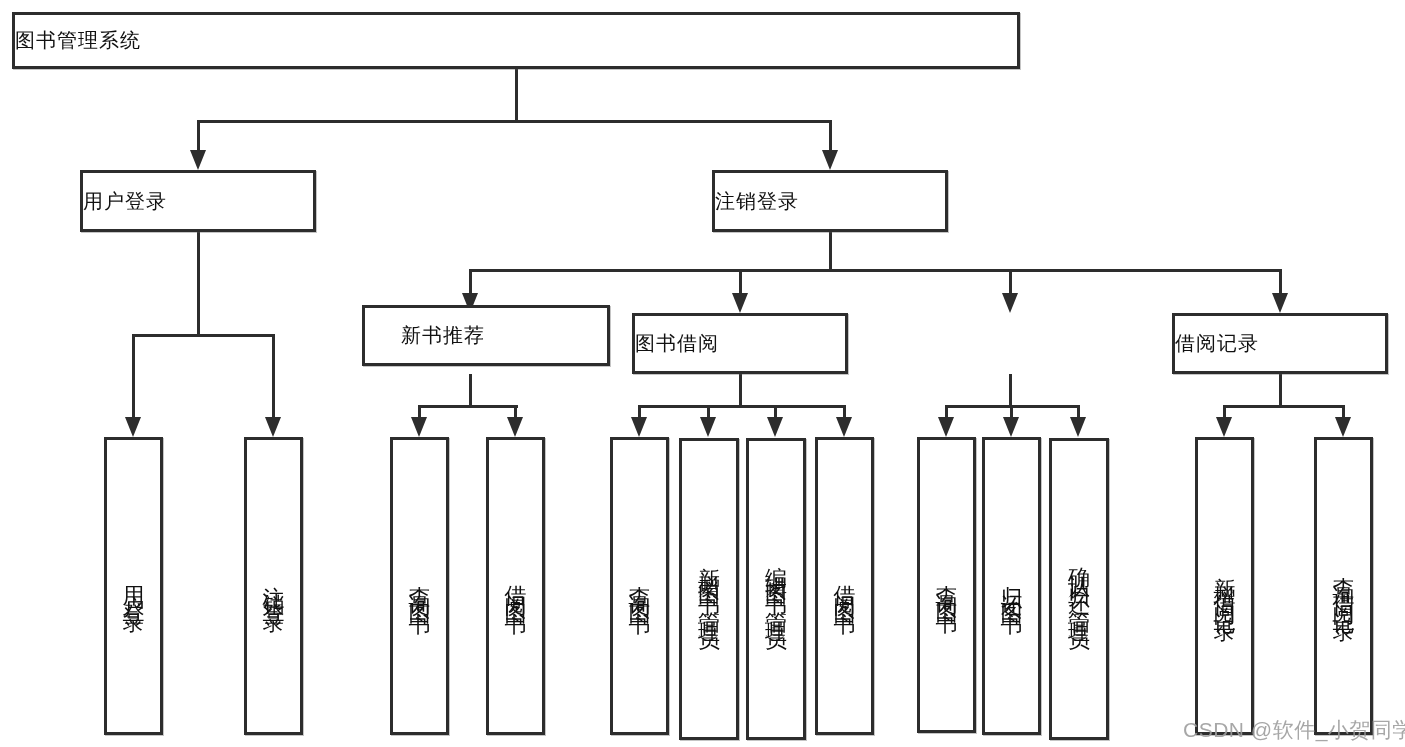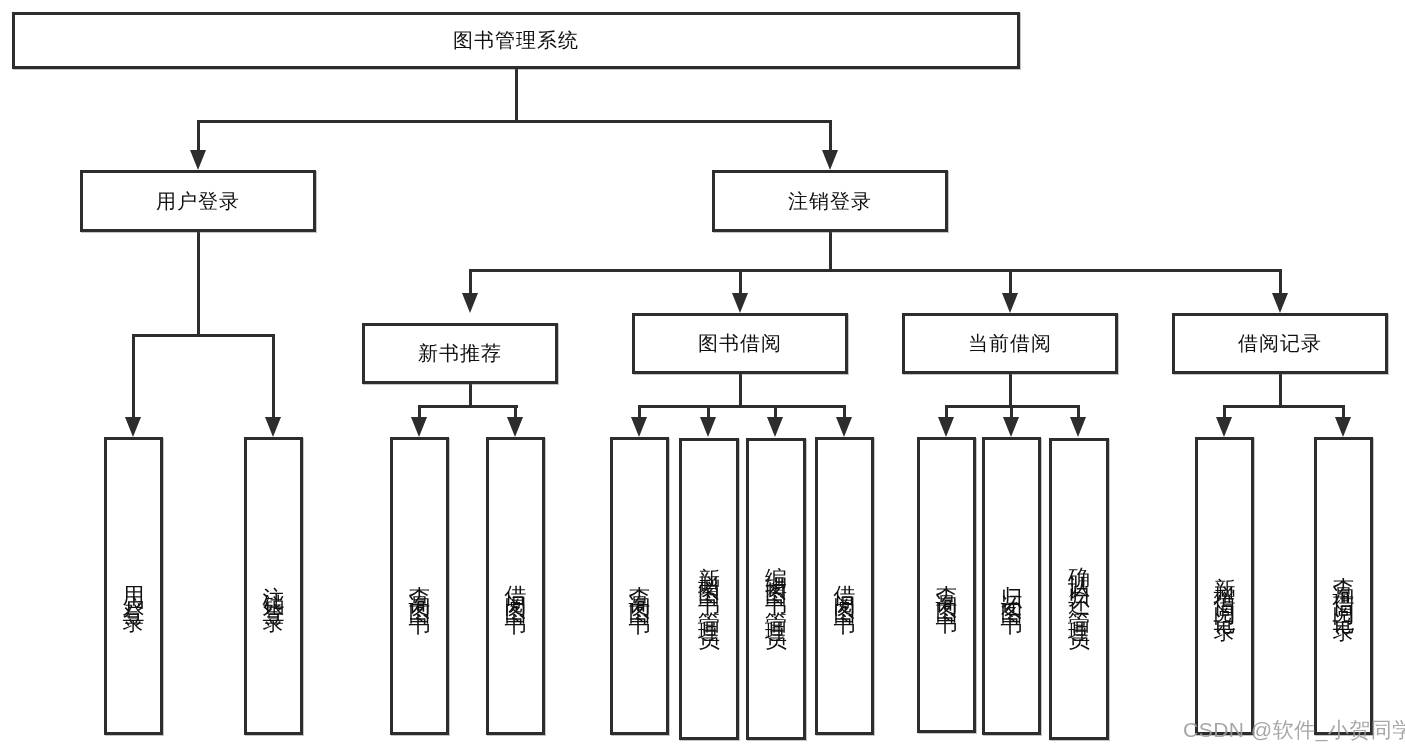--- a/index.html
+++ b/index.html
@@ -5,21 +5,21 @@
   html,body { margin:0; padding:0; background:#ffffff; }
   .canvas {
     position:relative; width:1405px; height:747px; overflow:hidden;
     background:#ffffff;
     font-family:"Liberation Sans", sans-serif;
     color:#111111;
   }
   .hbox {
     position:absolute; box-sizing:border-box;
     background:#ffffff; border:3px solid #2d2d2d;
-    display:flex; align-items:center; justify-content:center;
+    display:flex; align-items:center; 
     font-size:20px; letter-spacing:1px; color:#111111;
     box-shadow:1px 1px 0 rgba(90,90,90,0.35);
     z-index:2;
   }
   .vbox {
     position:absolute; box-sizing:border-box;
     background:#ffffff; border:3px solid #2d2d2d;
     display:flex; align-items:center; justify-content:center;
     box-shadow:1px 1px 0 rgba(90,90,90,0.35);
     z-index:2;
@@ -75,28 +75,25 @@
   <div class="line" style="left:469px; top:269px; width:813px; height:3px;"></div>
   <div class="line" style="left:469px; top:269px; width:3px; height:26px;"></div>
   <div class="ah" style="left:462px; top:293px;"></div>
   <div class="line" style="left:739px; top:269px; width:3px; height:26px;"></div>
   <div class="ah" style="left:732px; top:293px;"></div>
   <div class="line" style="left:1009px; top:269px; width:3px; height:26px;"></div>
   <div class="ah" style="left:1002px; top:293px;"></div>
   <div class="line" style="left:1279px; top:269px; width:3px; height:26px;"></div>
   <div class="ah" style="left:1272px; top:293px;"></div>
 
-  <div class="hbox" style="left:362px; top:323px; width:196px; height:61px;">
+  <div class="hbox" style="left:362px; top:305px; width:248px; height:61px;padding-left:36px;">
     <span>新书推荐</span>
   </div>
   <div class="hbox" style="left:632px; top:313px; width:216px; height:61px;">
     <span>图书借阅</span>
-  </div>
-  <div class="hbox" style="left:902px; top:313px; width:216px; height:61px;">
-    <span>当前借阅</span>
   </div>
   <div class="hbox" style="left:1172px; top:313px; width:216px; height:61px;">
     <span>借阅记录</span>
   </div>
 
   <div class="line" style="left:469px; top:374px; width:3px; height:34px;"></div>
   <div class="line" style="left:418px; top:405px; width:100px; height:3px;"></div>
   <div class="line" style="left:418px; top:405px; width:3px; height:14px;"></div>
   <div class="ah" style="left:411px; top:417px;"></div>
   <div class="line" style="left:514px; top:405px; width:3px; height:14px;"></div>

